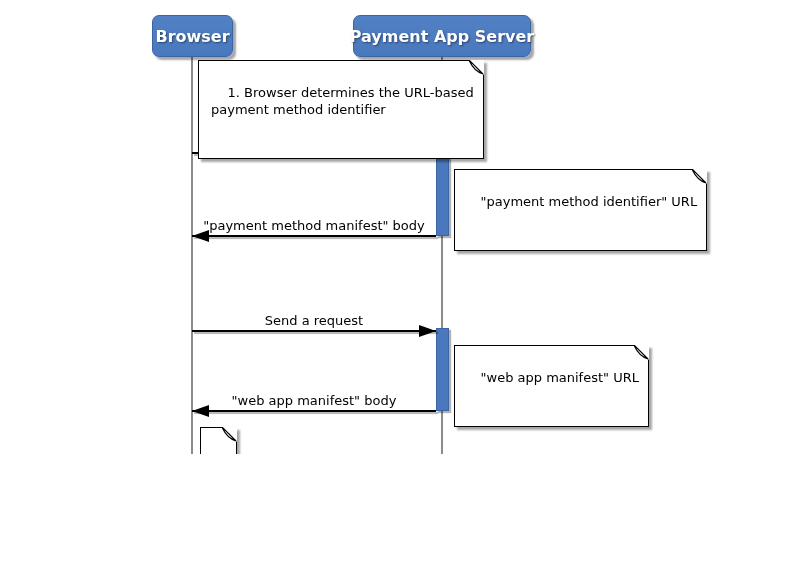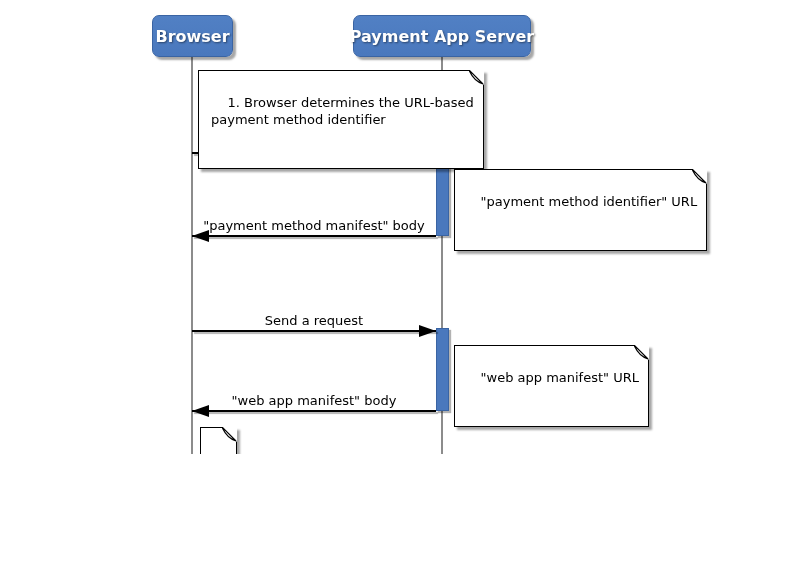--- a/index.html
+++ b/index.html
@@ -116,21 +116,21 @@
     </div>
   </div>
 
   <div class="message" style="top:392px;">
     <div class="msg-label">"web app manifest" body</div>
     <div class="msg-line">
       <div class="arrow arrow-left"></div>
     </div>
   </div>
 
-  <div class="note" style="left:198px; top:70px;padding-left:12px;">
+  <div class="note" style="left:198px; top:60px;padding-left:12px;">
     <span class="note-text">1. Browser determines the URL-based
 payment method identifier</span>
     <svg class="fold" width="15" height="15" viewBox="0 0 15 15">
       <path d="M0 0 C3 7 8 12 14 14 L0 0 Z" fill="#ffffff" stroke="#000000" stroke-width="1.2"></path>
     </svg>
   </div>
 
   <div class="note" style="left:454px; top:169px;">
     <span class="note-text">"payment method identifier" URL</span>
     <svg class="fold" width="15" height="15" viewBox="0 0 15 15">

